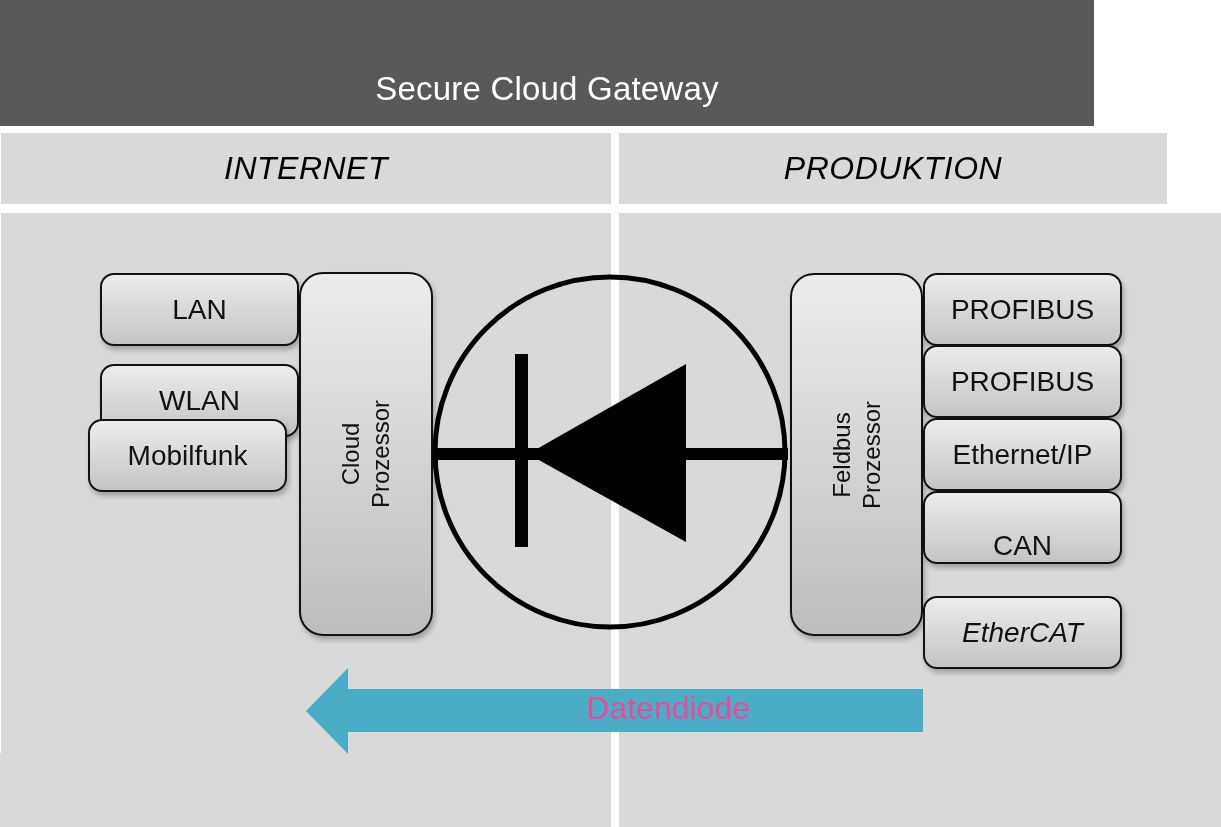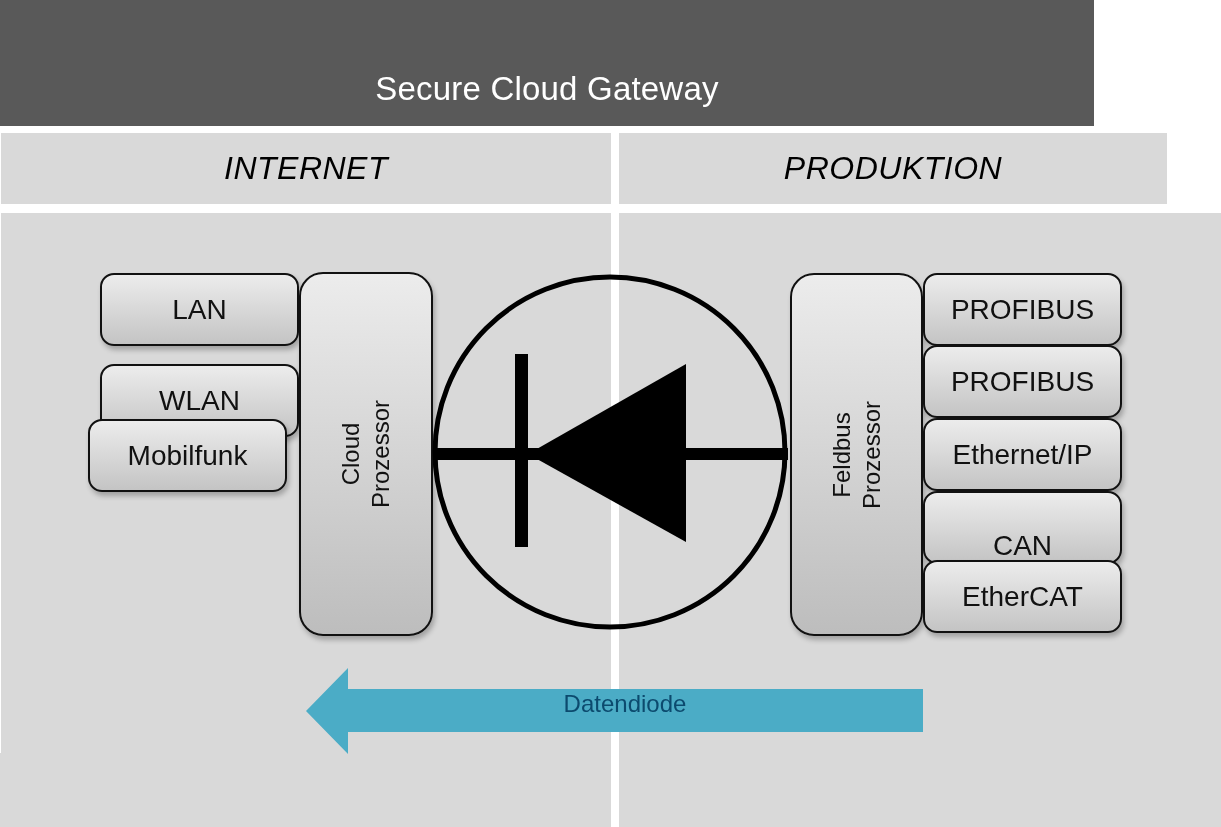--- a/index.html
+++ b/index.html
@@ -22,22 +22,22 @@
          background:linear-gradient(#ececec, #c4c4c4);
          box-shadow: 2px 4px 5px rgba(0,0,0,0.25);
          display:flex; align-items:center; justify-content:center; color:#111; font-size:28px; }
   .tall { border-radius:24px; background:linear-gradient(#ececec, #bdbdbd); }
   .vlabel { position:absolute; left:50%; top:50%; transform:translate(-50%,-50%) rotate(-90deg);
             white-space:nowrap; text-align:center; font-size:24px; line-height:30px; color:#111; }
   .vlabel div { display:block; }
 
   .diode { position:absolute; left:428px; top:270px; }
   .arrow { position:absolute; left:300px; top:665px; }
-  .arrow-label { position:absolute; left:500px; top:690px; width:250px; text-align:center; color:#0c4a6e;
-                 font-size:24px; }
+  .arrow-label { position:absolute; left:500px; top:690px; width:250px; text-align:right; color:#ec4899;
+                 font-size:32px; }
 </style>
 </head>
 <body>
 
 <div class="topbar">
   <div class="title">Secure Cloud Gateway</div>
 </div>
 
 <div class="hdr hdr-left">
   <span>INTERNET</span>
@@ -86,20 +86,20 @@
 </div>
 <div class="box" style="left:923px; top:345px; width:199px; height:73px;">
   <span>PROFIBUS</span>
 </div>
 <div class="box" style="left:923px; top:418px; width:199px; height:73px;">
   <span>Ethernet/IP</span>
 </div>
 <div class="box" style="left:923px; top:491px; width:199px; height:73px;align-items:flex-end;">
   <span>CAN</span>
 </div>
-<div class="box" style="left:923px; top:560px; width:199px; height:73px;">
+<div class="box" style="left:923px; top:596px; width:199px; height:73px;font-style:italic;">
   <span>EtherCAT</span>
 </div>
 
 <svg class="arrow" width="625" height="92" viewBox="0 0 625 92">
   <polygon id="arrow-shape" points="6,46 48,3 48,24 623,24 623,67 48,67 48,89" fill="#4bacc6"></polygon>
 </svg>
 <div class="arrow-label">Datendiode</div>
 
 </body></html>

